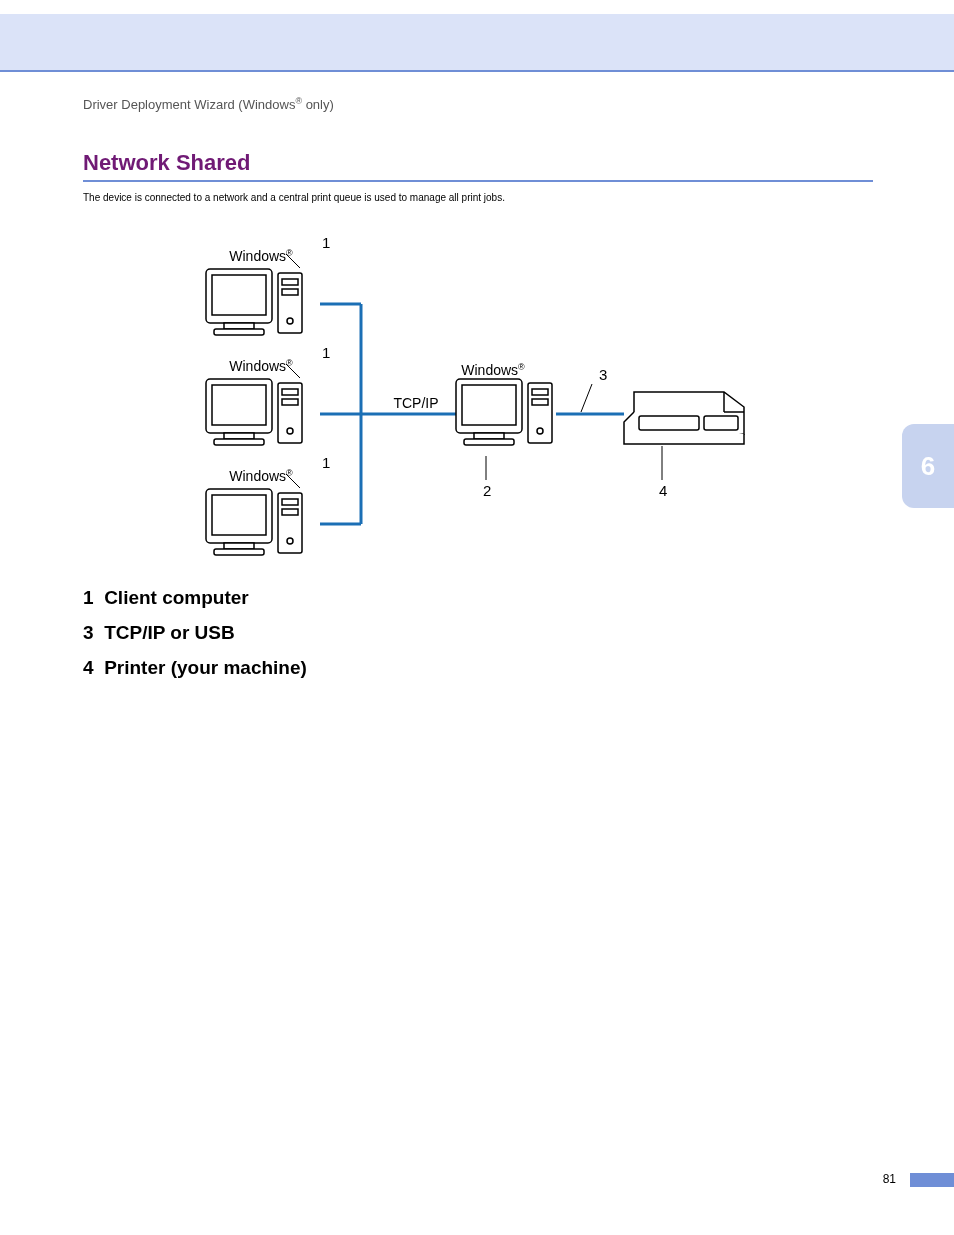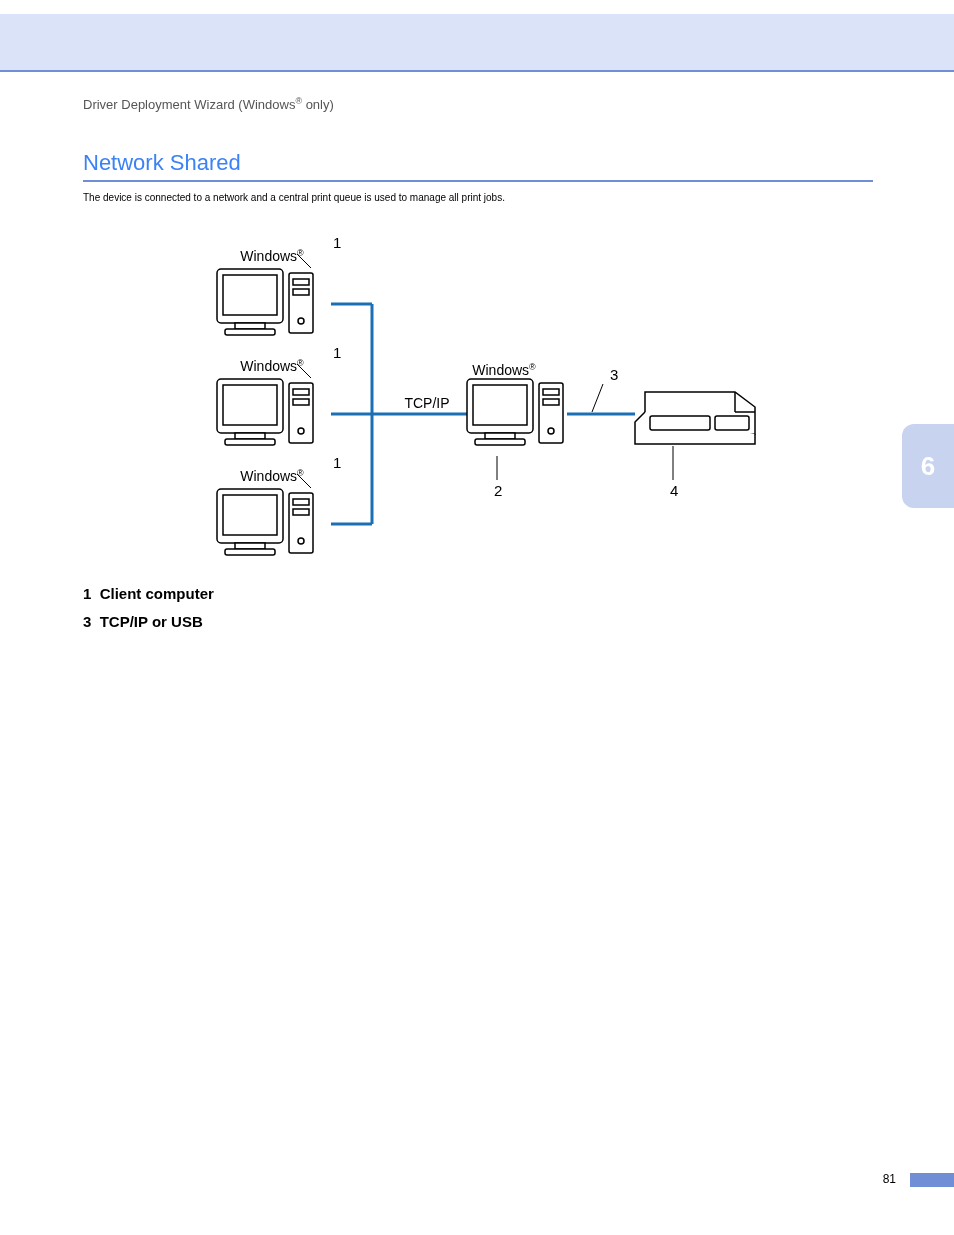--- a/index.html
+++ b/index.html
@@ -1,25 +1,25 @@
 <!DOCTYPE html>
 <html><head>
 <meta charset="utf-8">
 <style>
   html,body{margin:0;padding:0;background:#fff;font-family:Arial,Helvetica,sans-serif;color:#000}
   .page{position:relative;width:954px;height:1235px;margin:14px auto;background:#fff;overflow:hidden}
   .topband{position:absolute;left:0;top:0;width:954px;height:56px;background:#dbe3f8}
   .toprule{position:absolute;left:0;top:56px;width:954px;height:2px;background:#6f8ed6}
   .breadcrumb{position:absolute;left:83px;top:82px;font-size:13px;color:#555}
   .breadcrumb sup{font-size:9px;vertical-align:super}
-  .heading{position:absolute;left:83px;top:136px;font-size:22px;font-weight:normal;color:#3b82f6}
+  .heading{position:absolute;left:83px;top:136px;font-size:22px;font-weight:bold;color:#701a75}
   .hrule{position:absolute;left:83px;top:166px;width:790px;height:2px;background:#6f8ed6}
   .intro{position:absolute;left:83px;top:178px;font-size:10px;color:#000}
-  .diagram{position:absolute;left:97px;top:210px}
-  .legend{position:absolute;left:83px;top:566px;font-size:15px;font-weight:bold;color:#000;line-height:1.85}
+  .diagram{position:absolute;left:86px;top:210px}
+  .legend{position:absolute;left:83px;top:566px;font-size:19px;font-weight:bold;color:#000;line-height:1.85}
   .chtab{position:absolute;right:0;top:410px;width:52px;height:84px;background:#c7d3ef;border-top-left-radius:12px;border-bottom-left-radius:12px;color:#fff;font-size:26px;font-weight:bold;display:flex;align-items:center;justify-content:center}
   .pgnum{position:absolute;right:58px;bottom:63px;font-size:12px;font-weight:normal;color:#000}
   .footbar{position:absolute;right:0;bottom:62px;width:44px;height:14px;background:#6f8ed6}
   svg text{font-family:Arial,Helvetica,sans-serif}
 </style>
 </head>
 <body>
 
 <div class="page">
   <div class="topband"></div>
@@ -105,20 +105,21 @@
             <circle cx="84" cy="52" r="3"></circle>
           </g>
         </g>
       </defs>
     </svg>
   </div>
 
   <div class="legend">
     <div><span>1</span>&nbsp;&nbsp;<span>Client computer</span></div>
     <div><span>3</span>&nbsp;&nbsp;<span>TCP/IP or USB</span></div>
+    <div><span>4</span>&nbsp;&nbsp;<span>Printer (your machine)</span></div>
   </div>
 
   <div class="chtab">
       <span>6</span>
     </div>
 
   <div class="pgnum">81</div>
   <div class="footbar"></div>
 </div>
 

